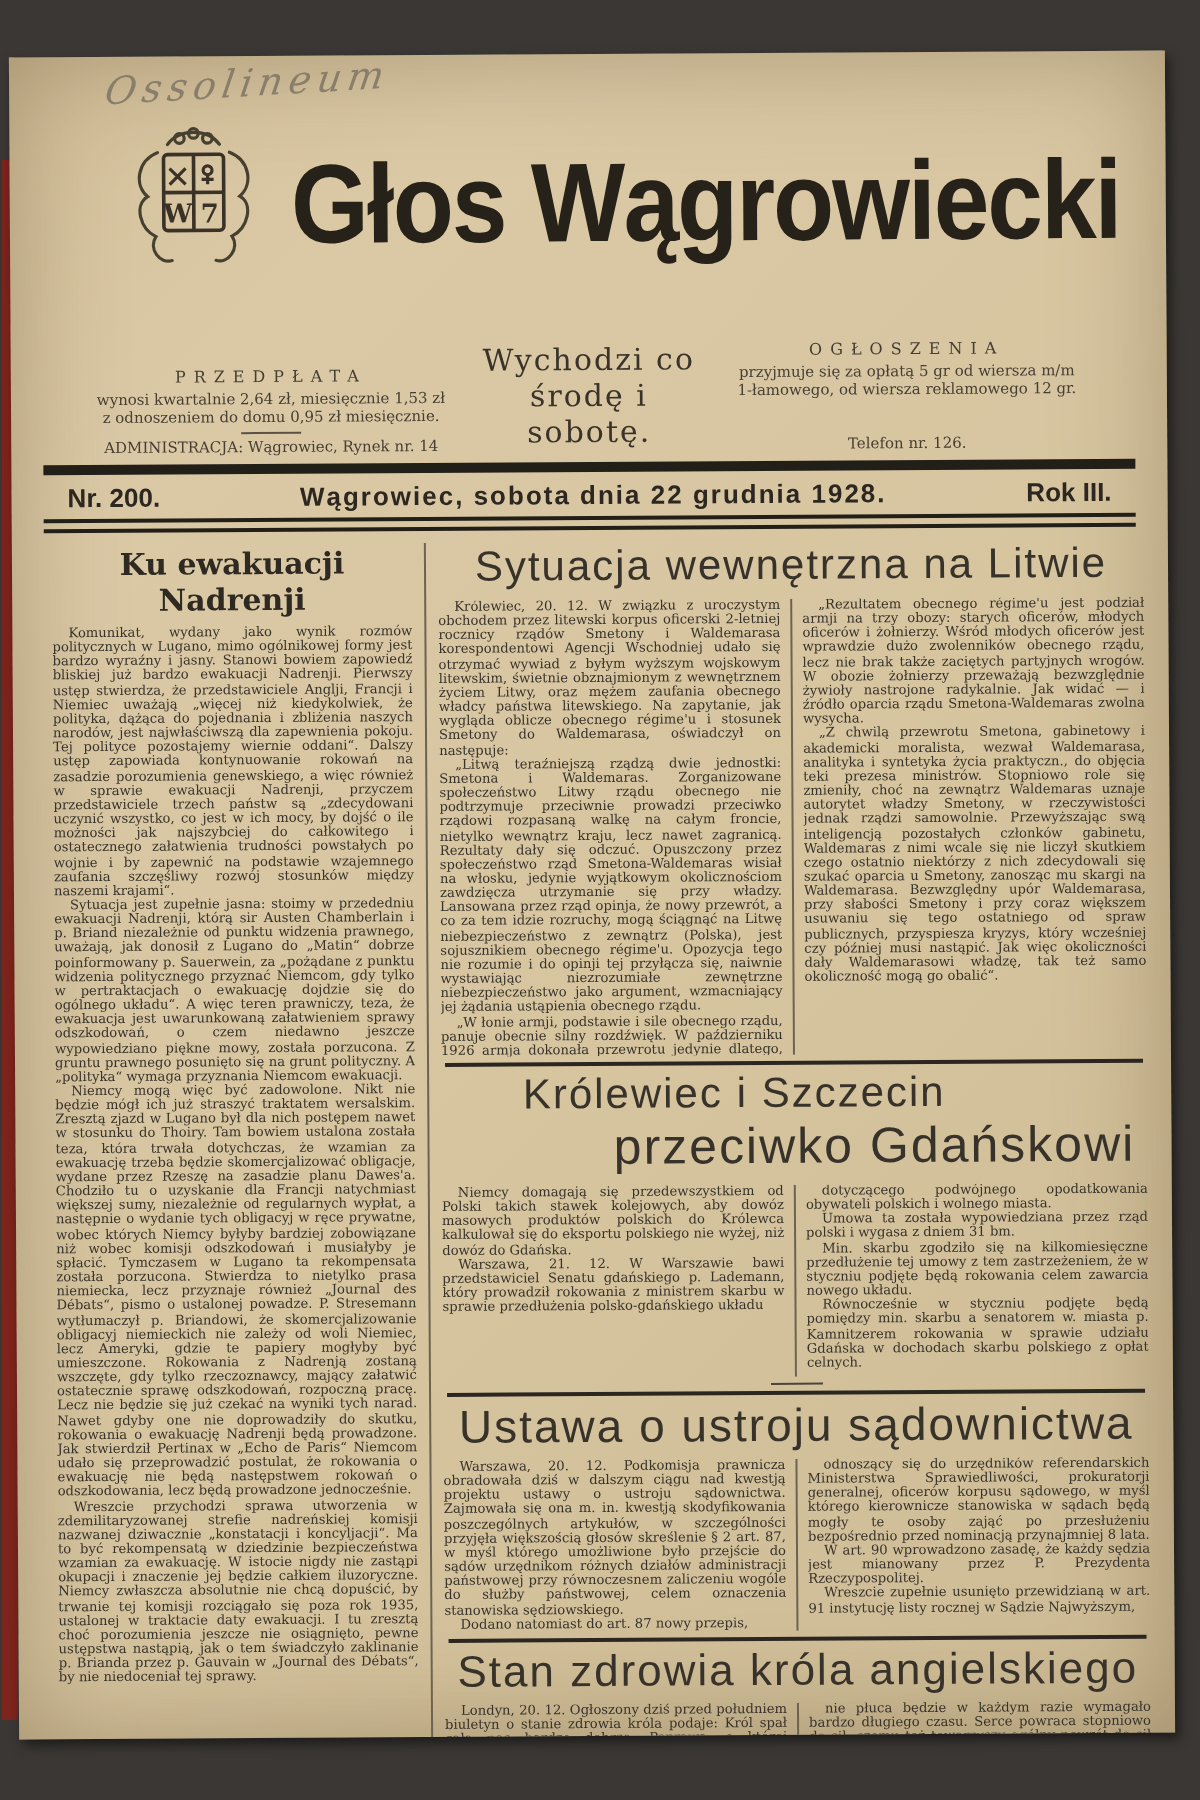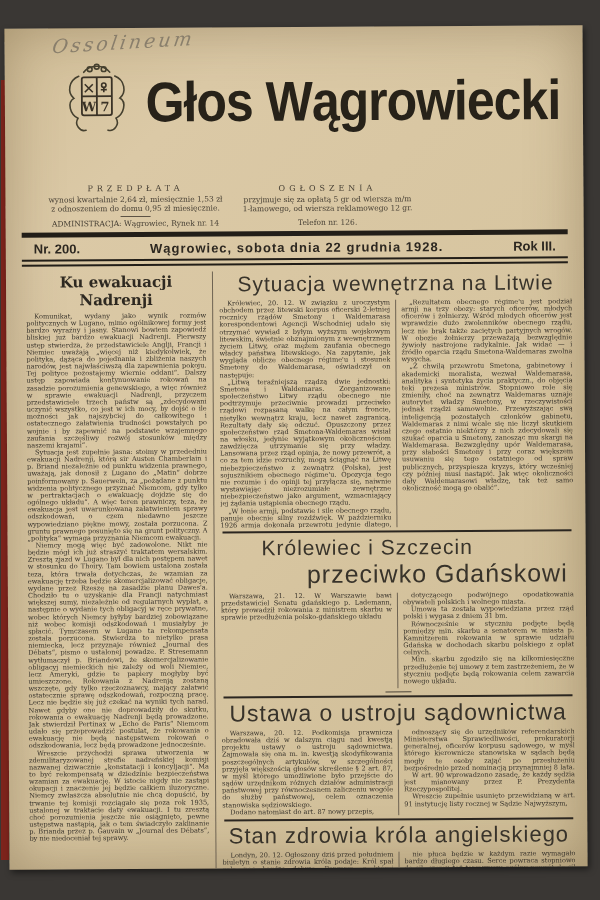--- a/index.html
+++ b/index.html
@@ -29,21 +29,21 @@
     text-align:center;white-space:nowrap;
     font-family:"Liberation Sans",sans-serif;font-weight:bold;
     font-size:50px;color:#272219;letter-spacing:-1px;
     transform:scaleY(1.12);transform-origin:top center;
   }
   .mast-info{display:flex;align-items:flex-end;padding:0 34px;height:52px;}
   .mast-block{width:192px;text-align:center;font-size:7.5px;line-height:9.5px;color:#453e33;}
   .mast-heading{font-size:8px;letter-spacing:4px;color:#453e33;margin-bottom:1px;}
   .mast-sep{width:30px;border-top:1px solid #5c5244;margin:2px auto;}
   .mast-center{flex:1;text-align:center;font-size:15px;letter-spacing:1px;color:#39332a;padding-bottom:2px;}
-  .mast-tel{margin-top:4px;}
+  .mast-tel{margin-top:17px;}
   .bar{height:5px;background:#221e18;margin:4px 16px 0;}
   .dateline{
     display:flex;justify-content:space-between;align-items:baseline;
     padding:4px 28px 3px;font-family:"Liberation Sans",sans-serif;
     font-size:13px;font-weight:bold;color:#2c2720;
   }
   .dateline .dl-date{letter-spacing:1px;}
   .double-rule{height:3px;border-top:2px solid #221e18;border-bottom:2px solid #221e18;margin:0 16px 3px;}
   .content{display:flex;padding:3px 12px 0 20px;height:614px;overflow:hidden;}
   .col-lead{width:180px;flex:none;overflow:hidden;}
@@ -106,20 +106,21 @@
   </header>
 
   <div class="mast-info">
     <div class="mast-block">
       <div class="mast-heading">PRZEDPŁATA</div>
       <div>wynosi kwartalnie 2,64 zł, miesięcznie 1,53 zł</div>
       <div>z odnoszeniem do domu 0,95 zł miesięcznie.</div>
       <div class="mast-sep"></div>
       <div>ADMINISTRACJA: Wągrowiec, Rynek nr. 14</div>
     </div>
+    <div class="mast-center">Wychodzi co środę i sobotę.</div>
     <div class="mast-block">
       <div class="mast-heading">OGŁOSZENIA</div>
       <div>przyjmuje się za opłatą 5 gr od wiersza m/m</div>
       <div>1-łamowego, od wiersza reklamowego 12 gr.</div>
       <div class="mast-tel">Telefon nr. 126.</div>
     </div>
   </div>
 
   <div class="bar"></div>
 
@@ -163,28 +164,29 @@
         </div>
       </article>
 
       <div class="art-rule"></div>
 
       <article>
         <h3 class="h-sans h-gd1">Królewiec i Szczecin</h3>
         <h3 class="h-sans h-gd2">przeciwko Gdańskowi</h3>
         <div class="cols" style="height:96px;">
           <div class="body-col">
+              <p>Niemcy domagają się przedewszystkiem od Polski takich stawek kolejowych, aby dowóz masowych produktów polskich do Królewca kalkulował się do eksportu polskiego nie wyżej, niż dowóz do Gdańska.</p>
               <p>Warszawa, 21. 12. W Warszawie bawi przedstawiciel Senatu gdańskiego p. Lademann, który prowadził rokowania z ministrem skarbu w sprawie przedłużenia polsko-gdańskiego układu</p>
             </div>
           <div class="csep"></div>
           <div class="body-col">
               <p>dotyczącego podwójnego opodatkowania obywateli polskich i wolnego miasta.</p>
               <p>Umowa ta została wypowiedziana przez rząd polski i wygasa z dniem 31 bm.</p>
+              <p>Min. skarbu zgodziło się na kilkomiesięczne przedłużenie tej umowy z tem zastrzeżeniem, że w styczniu podjęte będą rokowania celem zawarcia nowego układu.</p>
               <p>Równocześnie w styczniu podjęte będą pomiędzy min. skarbu a senatorem w. miasta p. Kamnitzerem rokowania w sprawie udziału Gdańska w dochodach skarbu polskiego z opłat celnych.</p>
-              <p>Min. skarbu zgodziło się na kilkomiesięczne przedłużenie tej umowy z tem zastrzeżeniem, że w styczniu podjęte będą rokowania celem zawarcia nowego układu.</p>
             </div>
         </div>
         <div class="end-dash"></div>
       </article>
 
       <div class="art-rule"></div>
 
       <article>
         <h3 class="h-sans h-ustawa">Ustawa o ustroju sądownictwa</h3>
         <div class="cols" style="height:86px;">

